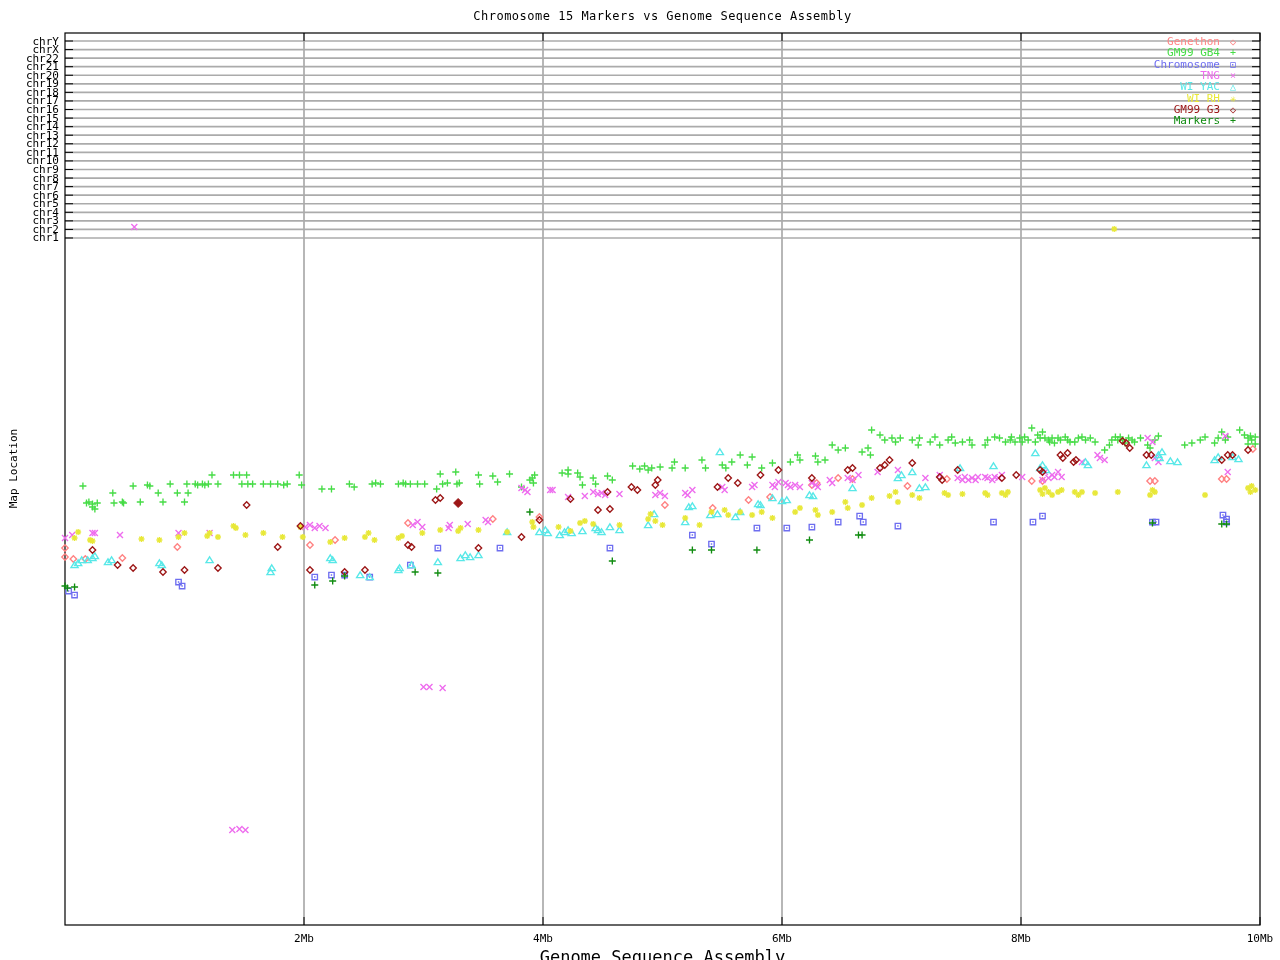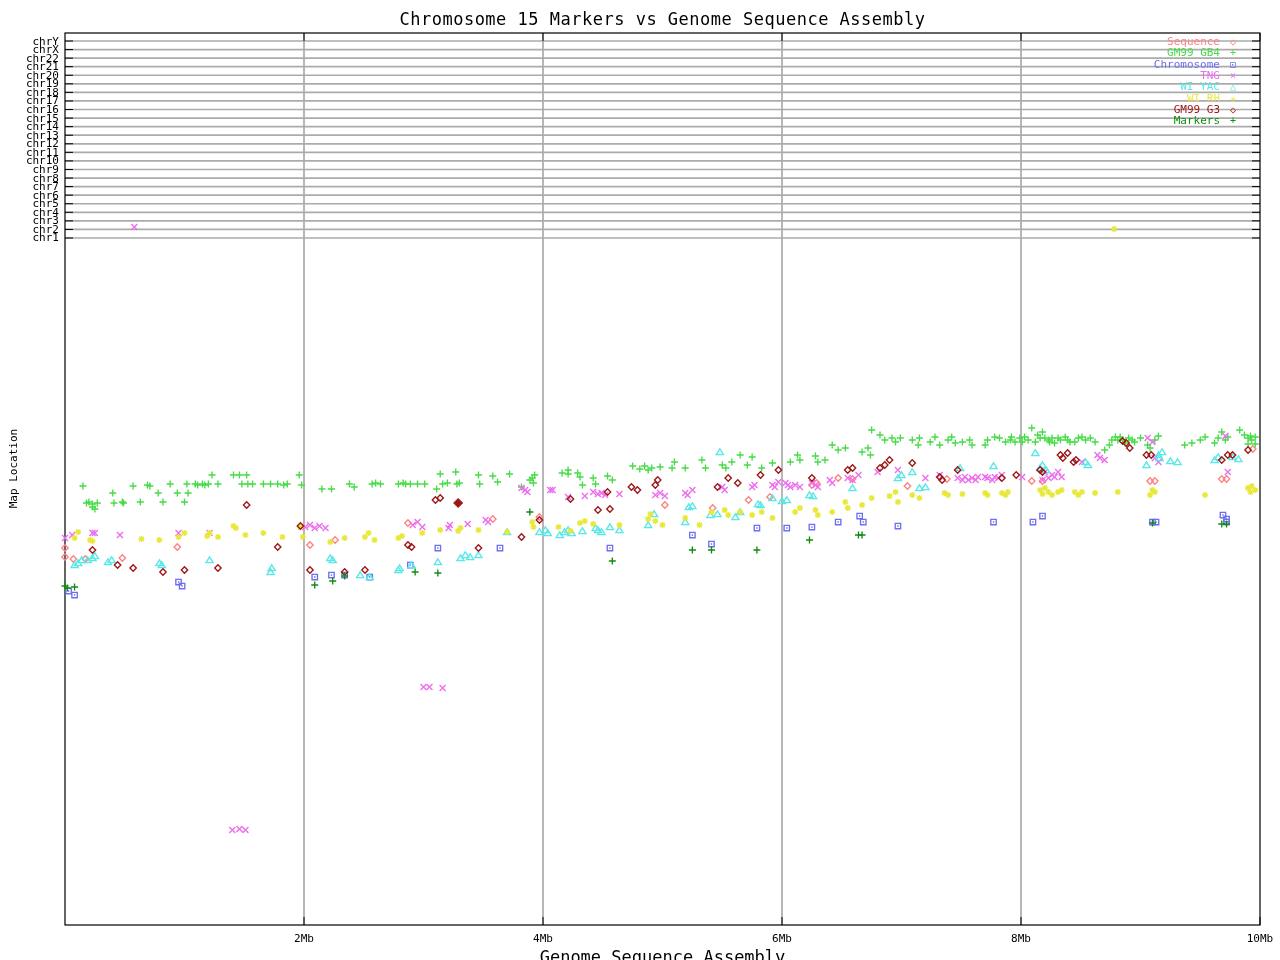--- a/index.html
+++ b/index.html
@@ -1,19 +1,19 @@
 <!DOCTYPE html>
 <html><head>
 <meta charset="utf-8">
 <style>
   html,body{margin:0;padding:0;background:#ffffff;}
   body{width:1280px;height:960px;position:relative;overflow:hidden;
        font-family:"DejaVu Sans Mono",monospace;color:#000;}
   .title{position:absolute;top:9px;left:65px;width:1195px;text-align:center;
-         font-size:17px;letter-spacing:.5px;white-space:pre;}
+         font-size:12px;letter-spacing:.5px;white-space:pre;}
   .xlabel{position:absolute;top:947px;left:65px;width:1195px;text-align:center;
           font-size:17px;}
   .ylabel{position:absolute;left:-42px;top:462px;width:110px;text-align:center;
           font-size:11px;transform:rotate(-90deg);}
   svg{position:absolute;left:0;top:0;}
   .legend{position:absolute;top:36px;right:34px;}
   .lg-row{display:flex;justify-content:flex-end;align-items:center;
           height:11.3px;font-size:11px;line-height:11px;white-space:pre;}
   .lg-label{text-align:right;}
   .lg-marker{display:inline-block;width:26px;text-align:center;font-size:10px;}
@@ -747,21 +747,21 @@
     <path d="M753.405 550H760.405M756.905 546.5V553.5" fill="none" stroke="#108c10" stroke-width="1.35"></path>
     <path d="M805.985 540H812.985M809.485 536.5V543.5" fill="none" stroke="#108c10" stroke-width="1.35"></path>
     <path d="M854.98 535H861.98M858.48 531.5V538.5" fill="none" stroke="#108c10" stroke-width="1.35"></path>
     <path d="M858.5649999999999 535H865.5649999999999M862.0649999999999 531.5V538.5" fill="none" stroke="#108c10" stroke-width="1.35"></path>
     <path d="M1148.95 523H1155.95M1152.45 519.5V526.5" fill="none" stroke="#108c10" stroke-width="1.35"></path>
     <path d="M1218.26 524H1225.26M1221.76 520.5V527.5" fill="none" stroke="#108c10" stroke-width="1.35"></path>
     <path d="M1223.04 524H1230.04M1226.54 520.5V527.5" fill="none" stroke="#108c10" stroke-width="1.35"></path>
   </svg>
 
 <div class="legend">
-  <div class="lg-row"><span class="lg-label" style="color: rgb(255, 130, 130);">Sequence</span><span class="lg-marker" style="color: rgb(255, 130, 130);">◇</span></div>
+  <div class="lg-row"><span class="lg-label" style="color: rgb(255, 130, 130);">Genethon</span><span class="lg-marker" style="color: rgb(255, 130, 130);">◇</span></div>
   <div class="lg-row"><span class="lg-label" style="color: rgb(70, 220, 70);">GM99 GB4</span><span class="lg-marker" style="color: rgb(70, 220, 70);">+</span></div>
   <div class="lg-row"><span class="lg-label" style="color: rgb(110, 110, 240);">Chromosome</span><span class="lg-marker" style="color: rgb(110, 110, 240);">⊡</span></div>
   <div class="lg-row"><span class="lg-label" style="color: rgb(238, 108, 238);">TNG</span><span class="lg-marker" style="color: rgb(238, 108, 238);">×</span></div>
   <div class="lg-row"><span class="lg-label" style="color: rgb(88, 232, 232);">WI YAC</span><span class="lg-marker" style="color: rgb(88, 232, 232);">△</span></div>
-  <div class="lg-row"><span class="lg-label" style="color: rgb(232, 232, 56); font-family: Liberation Mono, monospace;">WI RH</span><span class="lg-marker" style="color: rgb(232, 232, 56);">✳</span></div>
+  <div class="lg-row"><span class="lg-label" style="color: rgb(232, 232, 56);">WI RH</span><span class="lg-marker" style="color: rgb(232, 232, 56);">✳</span></div>
   <div class="lg-row"><span class="lg-label" style="color: rgb(156, 22, 22);">GM99 G3</span><span class="lg-marker" style="color: rgb(156, 22, 22);">◇</span></div>
   <div class="lg-row"><span class="lg-label" style="color: rgb(16, 140, 16);">Markers</span><span class="lg-marker" style="color: rgb(16, 140, 16);">+</span></div>
 </div>
 
 </body></html>

